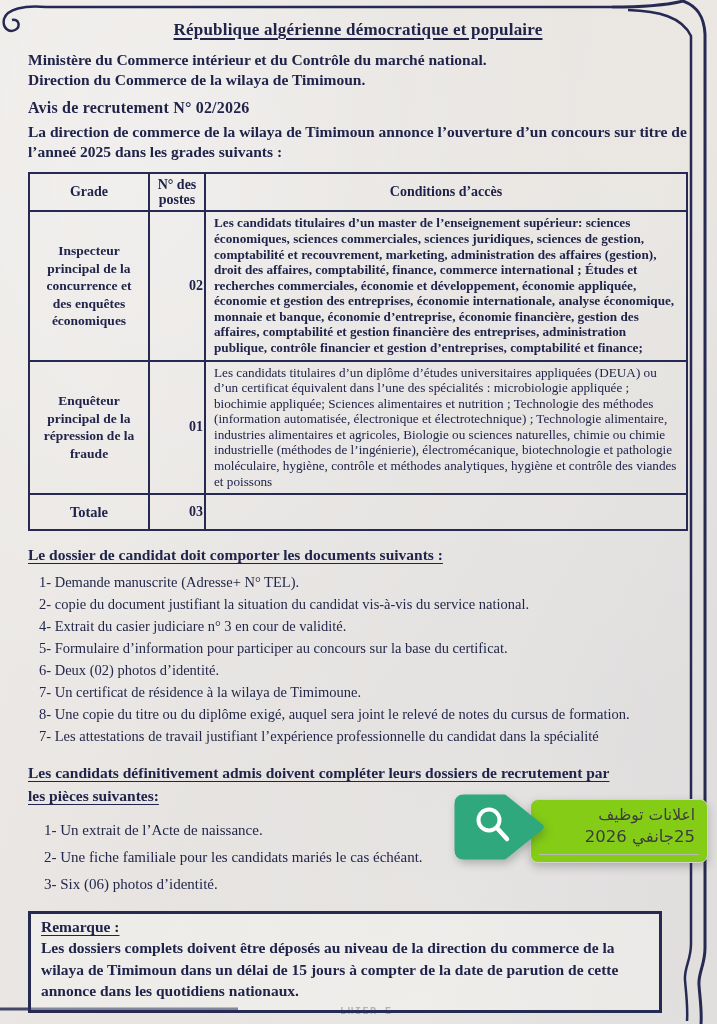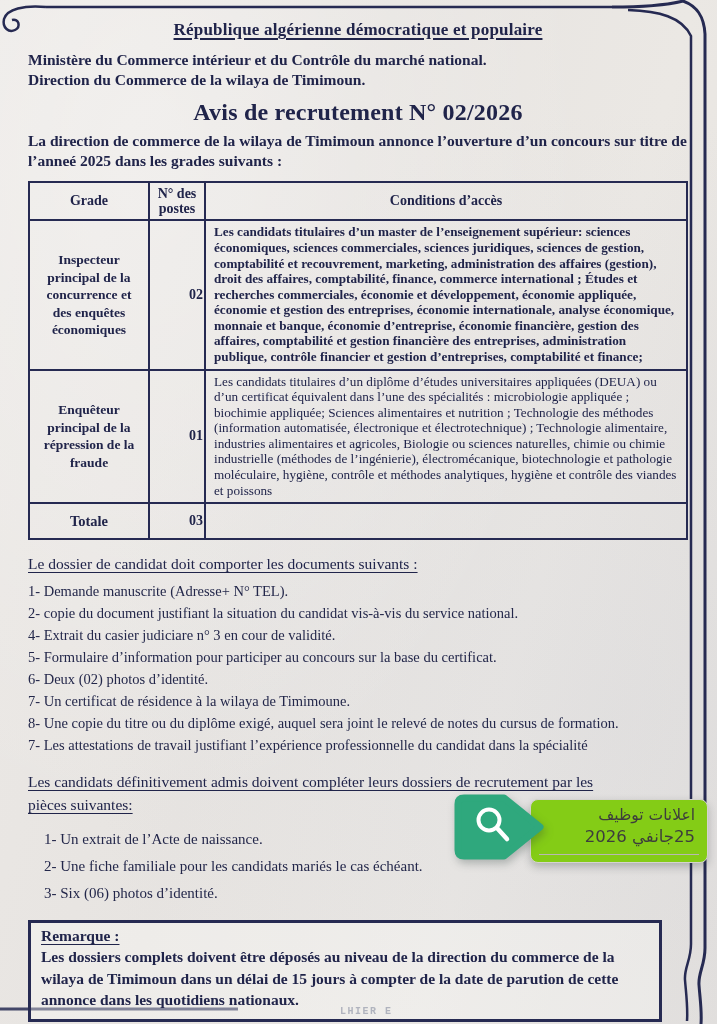--- a/index.html
+++ b/index.html
@@ -11,37 +11,37 @@
       linear-gradient(105deg,#ece9e6,#e7e4e1 40%,#ebe8e4 70%,#e4e1de);
     font-family:"Liberation Serif", serif;
     color:#20244a;
   }
   .frame-svg{position:absolute;left:0;top:0;z-index:1;}
   .content{position:absolute;left:28px;top:12px;width:660px;z-index:2;}
 
   .doc-title{text-align:center;font-size:17px;font-weight:700;margin:8px 0 10px;}
   .doc-title span{text-decoration:underline;text-decoration-thickness:2px;text-underline-offset:3px;letter-spacing:.2px;}
   .ministry{font-size:15.5px;font-weight:700;line-height:1.28;}
-  .avis-title{text-align:center;font-size:24px;font-weight:700;margin:9px 0 5px;letter-spacing:.2px;}
+  .avis-title{font-size:16px;font-weight:700;margin:9px 0 5px;letter-spacing:.2px;}
   .intro{font-size:15.5px;font-weight:700;line-height:1.32;}
 
   table.grades{border-collapse:collapse;width:100%;margin-top:9px;}
   table.grades th, table.grades td{border:2.5px solid #262a52;vertical-align:middle;}
   th.h{font-size:14px;font-weight:700;text-align:center;padding:3px 2px;line-height:1.1;}
   td.grade{width:106px;text-align:center;font-size:13.5px;font-weight:700;padding:4px 6px;line-height:1.3;margin-left:48px;}
   td.postes{width:52px;text-align:right;font-size:14px;font-weight:700;}
   td.cond{font-size:13.2px;line-height:1.18;padding:3px 7px 4px 8px;vertical-align:top;}
   td.cond.bold{font-weight:700;}
   tr.total td{height:26px;}
   tr.total .grade{font-size:14.5px;}
 
-  .sec-heading{font-size:15.5px;font-weight:400;margin:15px 0 7px;}
+  .sec-heading{font-size:15.5px;font-weight:700;margin:15px 0 7px;}
   .sec-heading span{text-decoration:underline;text-underline-offset:3px;}
   .doc-items{font-size:14.5px;line-height:1.52;color:#23274a;}
-  .doc-items .item{padding-left:12px;text-indent:-12px;}
+  .doc-items .item{padding-left:12px;text-indent:-12px;margin-left:11px;}
 
   .sec2{margin-top:13px;position:relative;}
   .sec2 .sec-heading{width:600px;line-height:1.45;margin-bottom:10px;}
   .items2{font-size:15px;line-height:1.78;margin-left:16px;color:#23274a;}
 
   .badge{position:absolute;left:452px;top:792px;width:256px;height:78px;z-index:5;}
   .badge-box{
     position:absolute;left:78px;top:7px;width:164px;height:58px;
     background:#84cc16;border:1px solid #d5d3cf;border-radius:8px;
     box-shadow:0 4px 9px rgba(40,50,55,.28);

